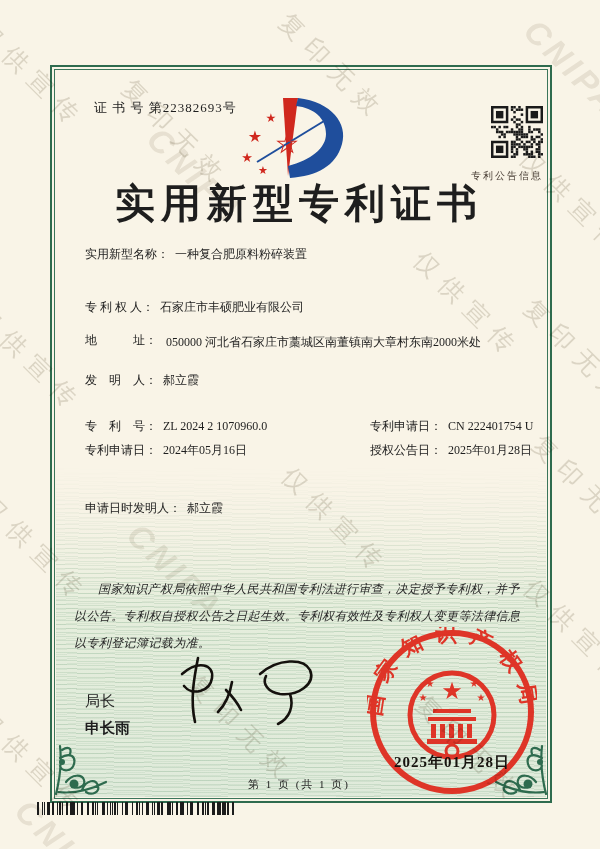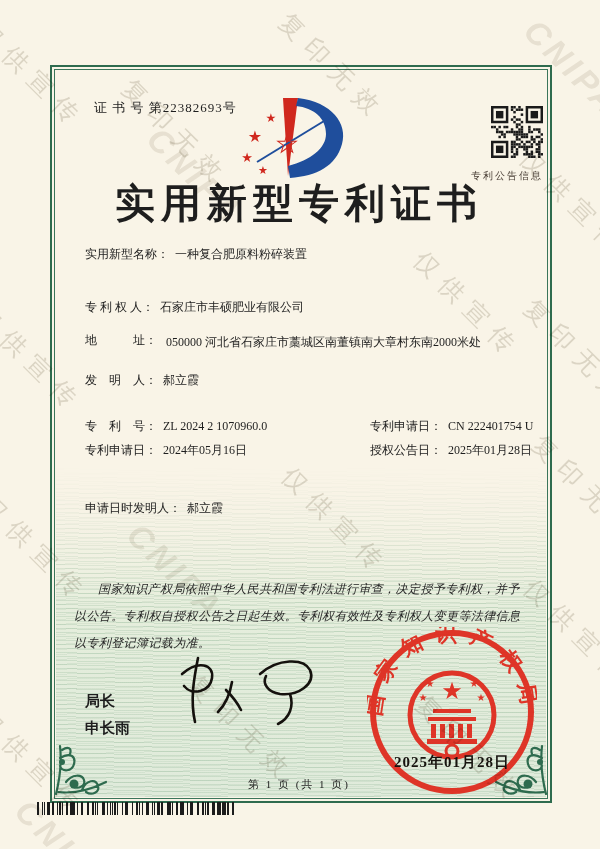--- a/index.html
+++ b/index.html
@@ -36,21 +36,21 @@
   .row{position:absolute;left:85px;font-size:12px;white-space:nowrap;z-index:3;}
   .row .lab{color:#1c1c1c;}
   .row .val{margin-left:6px;}
   .row .wrapval{display:inline-block;vertical-align:top;white-space:normal;
                 width:382px;line-height:21px;margin-left:9px;}
   .col2{position:absolute;left:285px;top:0;white-space:nowrap;}
   
   .decree{position:absolute;left:74px;top:576px;width:456px;font-size:12px;line-height:27px;
           font-style:italic;letter-spacing:.4px;text-indent:2em;color:#262626;z-index:3;}
   
-  .signer-title{position:absolute;left:85px;top:692px;font-size:15px;font-weight:700;z-index:3;}
+  .signer-title{position:absolute;left:85px;top:692px;font-size:15px;font-weight:400;z-index:3;}
   .signer-name{position:absolute;left:85px;top:719px;font-size:15px;font-weight:600;z-index:3;}
   .autograph{position:absolute;left:168px;top:648px;z-index:4;}
   .seal{position:absolute;left:367px;top:627px;width:170px;height:170px;z-index:4;}
   .seal svg{opacity:.93;}
   .seal-date{position:absolute;left:367px;top:753px;width:170px;text-align:center;
              font-size:15px;font-weight:600;letter-spacing:1px;color:#17130f;z-index:5;}
   .footer{position:absolute;left:50px;top:777px;width:498px;text-align:center;
           font-size:11px;letter-spacing:2px;z-index:3;}
   .barcode{position:absolute;left:37px;top:802px;width:197px;height:13px;z-index:3;
      background:

